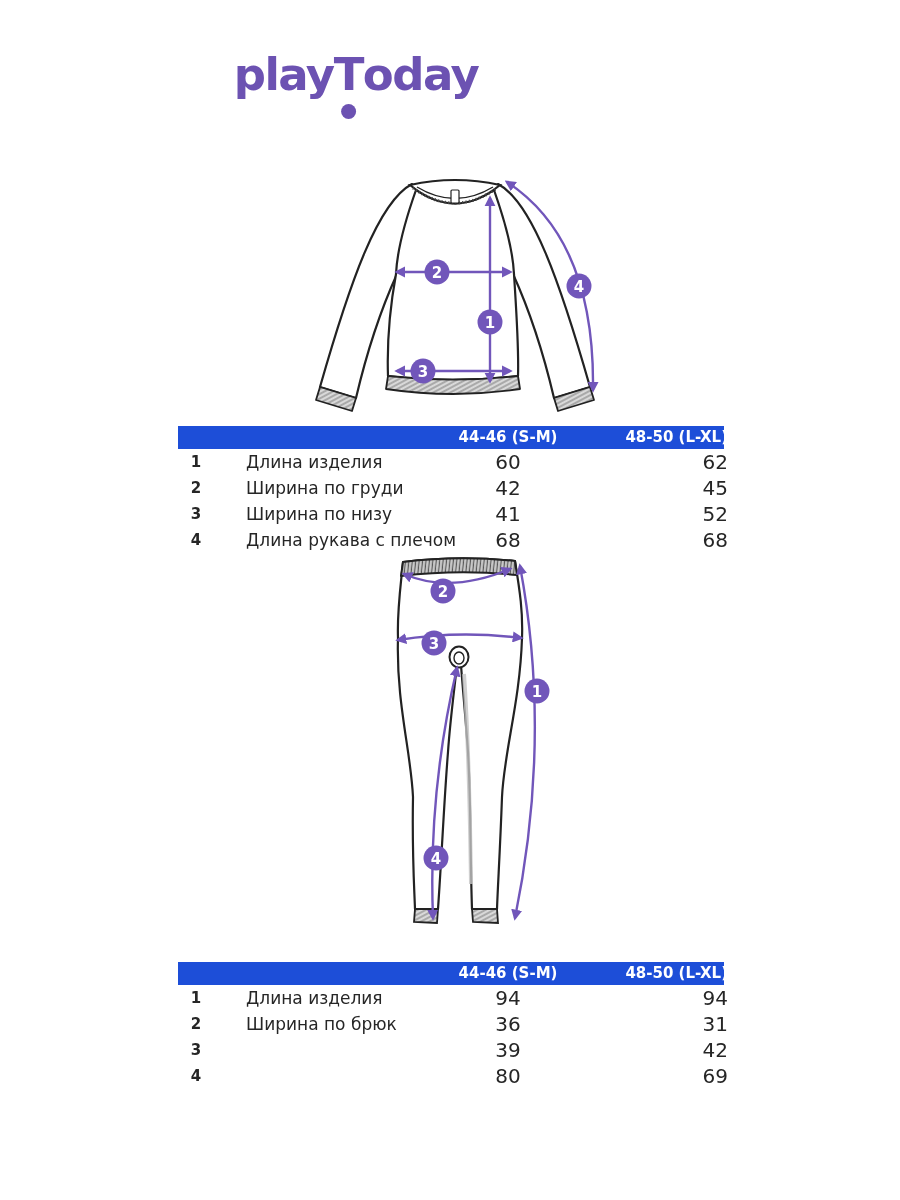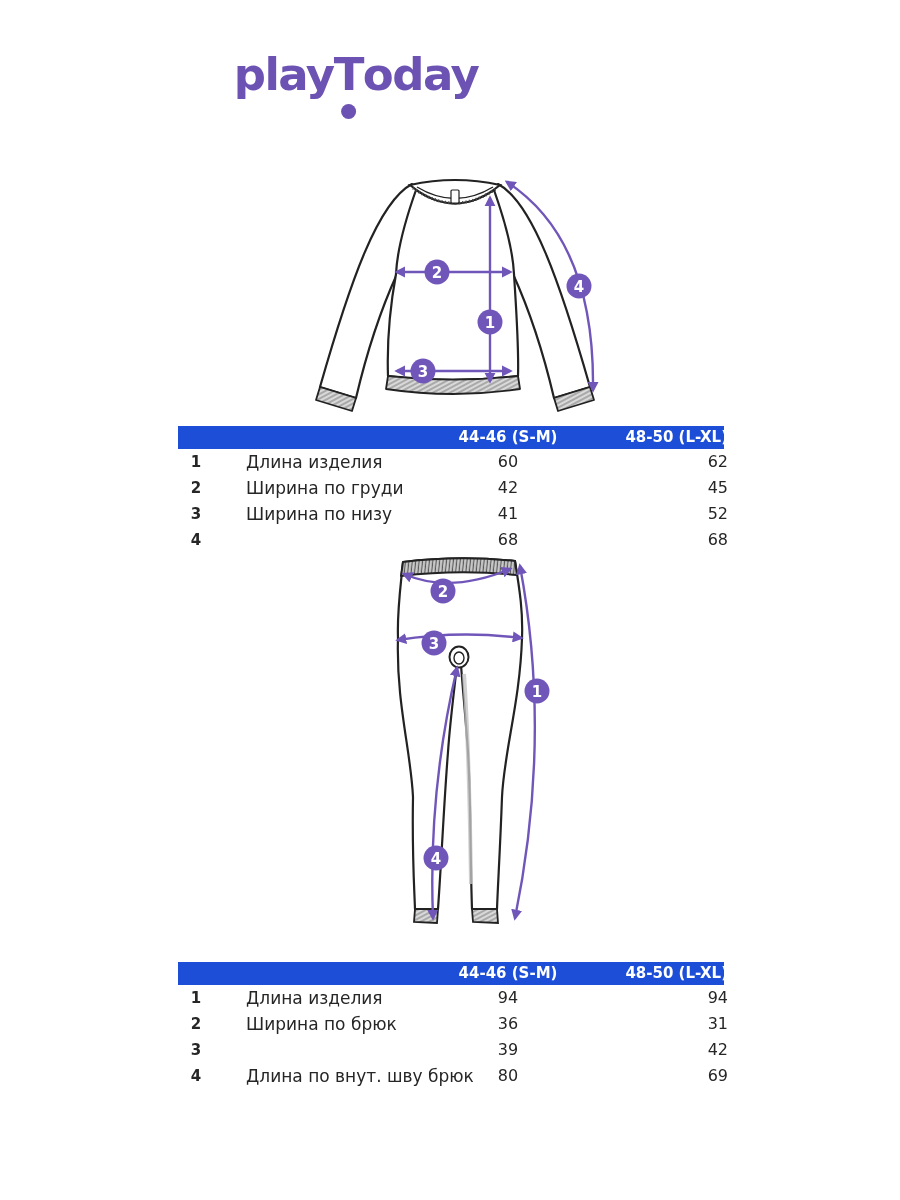--- a/index.html
+++ b/index.html
@@ -25,21 +25,21 @@
   .size-table{position:absolute;left:178px;width:546px;}
   .st-head{
     position:relative;height:23px;background:#1d4ed8;color:#ffffff;
     font-weight:bold;font-size:15px;line-height:23px;
   }
   .st-row{position:relative;height:26px;font-size:17px;line-height:26px;}
   .c-num{position:absolute;left:6px;width:24px;text-align:center;font-weight:bold;font-size:15px;}
   .c-label{position:absolute;left:60px;white-space:nowrap;margin-left:8px;}
   .c-sm{position:absolute;left:252px;width:156px;text-align:center;}
   .c-lxl{position:absolute;left:394px;width:156px;text-align:right;}
-  .st-row .c-sm,.st-row .c-lxl{font-size:16px;font-weight:normal;}
+  .st-row .c-sm,.st-row .c-lxl{font-size:20px;font-weight:normal;}
   
   svg text{font-family:"DejaVu Sans","Liberation Sans",sans-serif;font-weight:bold;}
 </style>
 </head>
 <body>
 
 <div class="logo">
   <span>play</span><span class="logo-t"><span>T</span><span class="logo-dot"></span></span><span>oday</span>
 </div>
 
@@ -118,20 +118,21 @@
     <span class="c-lxl">45</span>
   </div>
   <div class="st-row">
     <span class="c-num">3</span>
     <span class="c-label">Ширина по низу</span>
     <span class="c-sm">41</span>
     <span class="c-lxl">52</span>
   </div>
   <div class="st-row">
     <span class="c-num">4</span>
+    <span class="c-label">Длина рукава с плечом</span>
     <span class="c-sm">68</span>
     <span class="c-lxl">68</span>
   </div>
 </div>
 
 <svg id="fig-pants" class="fig" width="280" height="400" viewBox="0 0 280 400">
   <defs>
     <pattern id="hatchP" patternUnits="userSpaceOnUse" width="4" height="4" patternTransform="rotate(62)">
       <rect width="4" height="4" fill="#d9d9d9"></rect>
       <line x1="1" y1="0" x2="1" y2="4" stroke="#828282" stroke-width="1.1"></line>
@@ -207,17 +208,16 @@
     <span class="c-sm">36</span>
     <span class="c-lxl">31</span>
   </div>
   <div class="st-row">
     <span class="c-num">3</span>
     <span class="c-sm">39</span>
     <span class="c-lxl">42</span>
   </div>
   <div class="st-row">
     <span class="c-num">4</span>
-    <span class="c-label">Длина по внут. шву брюк</span>
     <span class="c-sm">80</span>
     <span class="c-lxl">69</span>
   </div>
 </div>
 
 </body></html>

